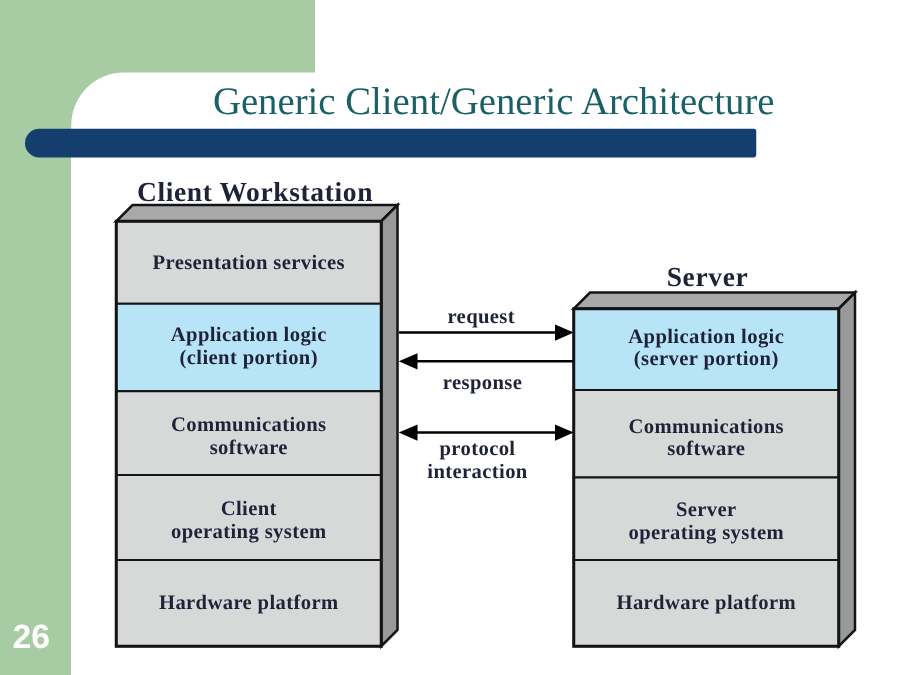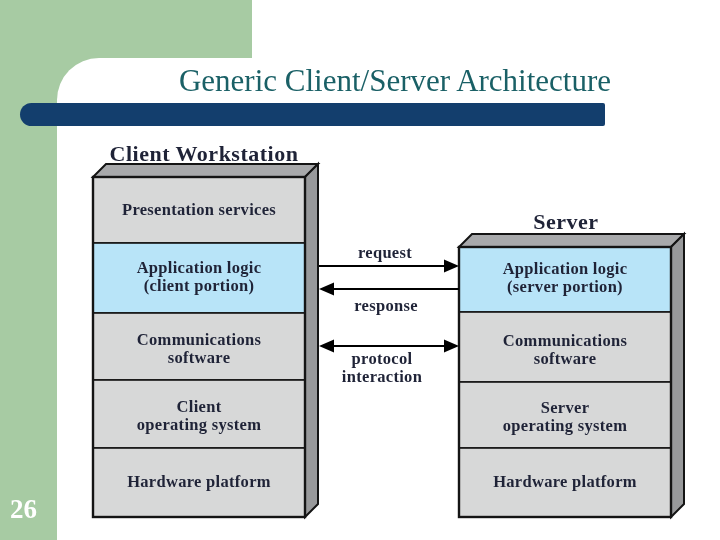--- a/index.html
+++ b/index.html
@@ -18,21 +18,21 @@
   .content-panel{position:absolute; left:57px; top:58px; right:0; bottom:0;
     background:var(--page-bg); border-top-left-radius:42px;}
   .navy-bar{position:absolute; left:20px; top:103px; width:585px; height:23px;
     background:var(--navy-bar); border-radius:12px 2px 2px 12px;}
 
   .slide-title{position:absolute; left:90px; right:20px; top:64px; height:38px;
     font-family:"Liberation Serif", serif; font-weight:normal; font-size:31px;
     line-height:34px; color:var(--title-teal); text-align:center; white-space:nowrap;}
 
   .page-number{position:absolute; left:10px; top:494px;
-    font-family:Liberation Serif, serif; font-weight:bold; font-size:27px;
+    font-family:Liberation Sans, sans-serif; font-weight:bold; font-size:27px;
     color:var(--page-number-color);}
 
   svg.diagram{position:absolute; left:0; top:0; width:720px; height:540px;}
 
   .face-gray{fill:var(--box-gray); stroke:var(--outline); stroke-width:1.6;}
   .face-blue{fill:var(--box-blue); stroke:var(--outline); stroke-width:1.6;}
   .face-top{fill:var(--box-top); stroke:var(--outline); stroke-width:2;}
   .face-side{fill:var(--box-side); stroke:var(--outline); stroke-width:2;}
   .box-outline{fill:none; stroke:var(--outline); stroke-width:2.4;}
   .arrow-line{stroke:#000; stroke-width:2; fill:none;}
@@ -47,21 +47,21 @@
 </head>
 <body>
 
 <div class="slide">
 
   <div class="green-top-block"></div>
   <div class="green-side-bar"></div>
   <div class="content-panel"></div>
   <div class="navy-bar"></div>
 
-  <h1 class="slide-title">Generic Client/Server Architecture</h1>
+  <h1 class="slide-title">Generic Client/Generic Architecture</h1>
 
   <svg class="diagram" viewBox="0 0 720 540" aria-hidden="false">
 
     <g>
       <polygon class="face-top" points="93,177 305,177 318,164 106,164"></polygon>
       <polygon class="face-side" points="305,177 318,164 318,504 305,517"></polygon>
 
       <rect class="face-gray" x="93" y="177" width="212" height="66"></rect>
       <rect class="face-blue" x="93" y="243" width="212" height="70"></rect>
       <rect class="face-gray" x="93" y="313" width="212" height="67"></rect>

